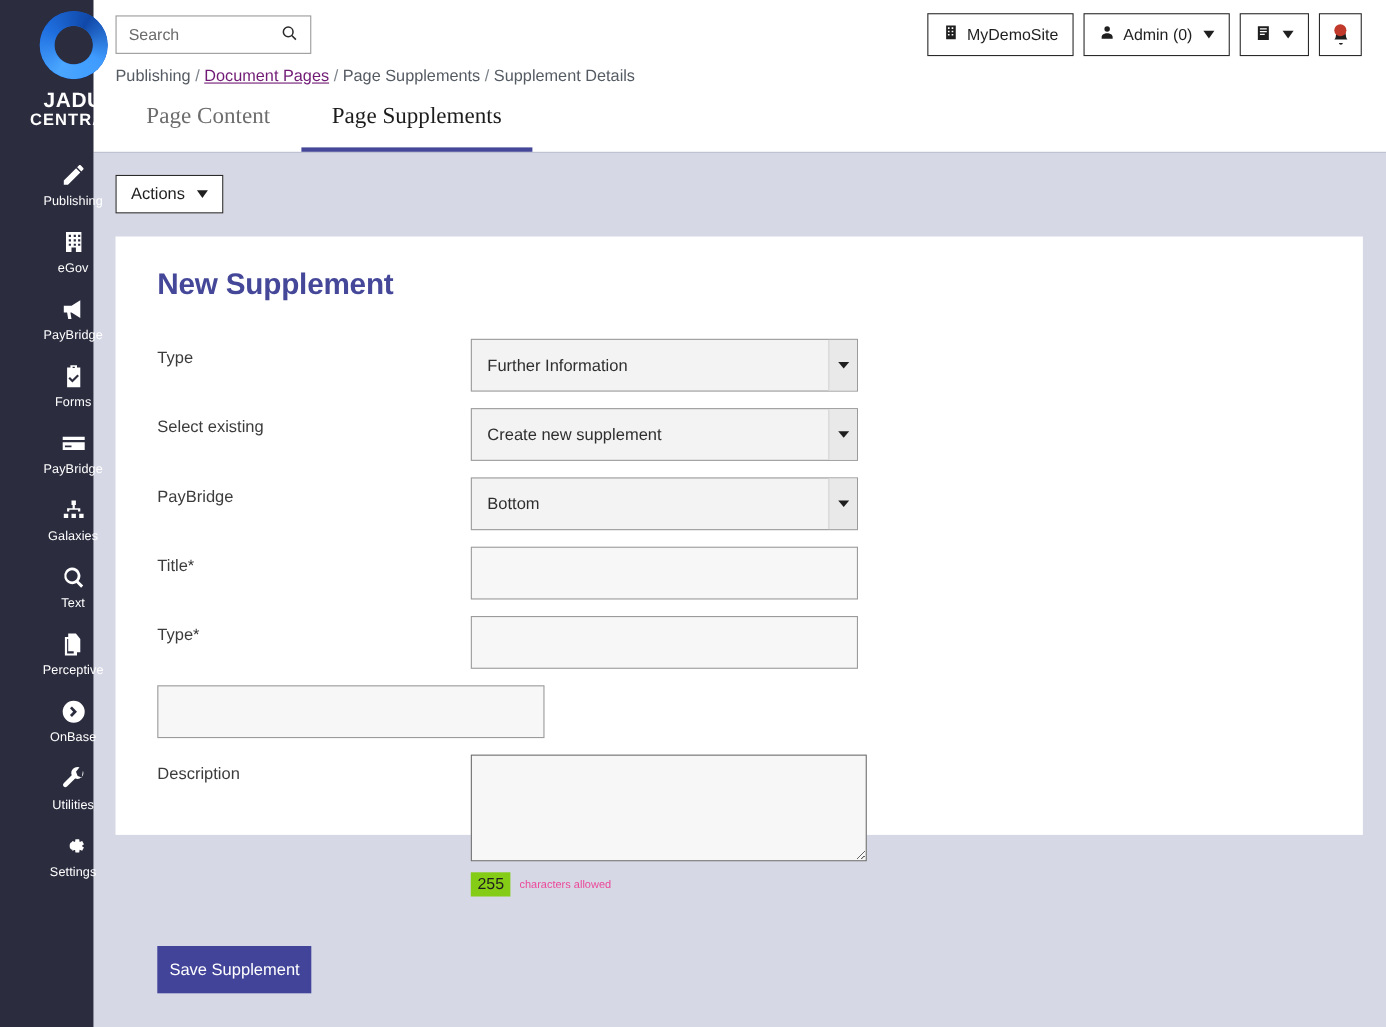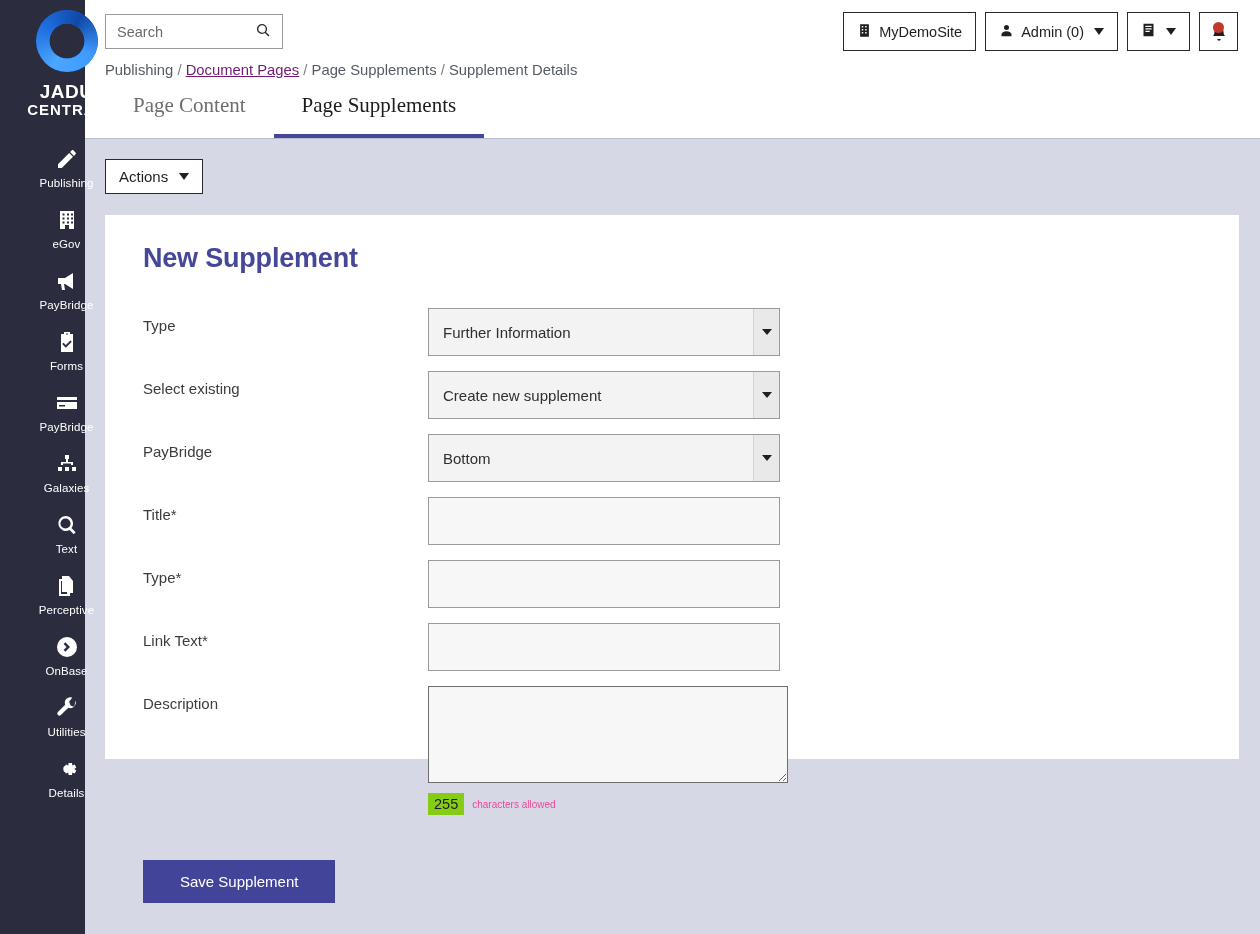--- a/index.html
+++ b/index.html
@@ -214,21 +214,21 @@
   }
   .charcount-text { font-size: 10px; color: #ec4899; }
 
   .save-btn {
     margin-top: 30px;
     background: #42449a;
     color: #ffffff;
     border: 0;
     font-family: "Liberation Sans", sans-serif;
     font-size: 15px;
-    padding: 13px 37px;
+    padding: 13px 11px;
     cursor: pointer;
   }
 </style>
 </head>
 <body>
 
 <div id="app">
 
   <nav class="sidebar">
 
@@ -331,21 +331,21 @@
         </span>
         <span class="nav-label">Utilities</span>
       </a>
 
       <a class="nav-item">
         <span class="nav-icon">
           <svg viewBox="0 0 24 24">
               <path d="M12 8.3a3.7 3.7 0 100 7.4 3.7 3.7 0 000-7.4zm9.3 5.1l-2-1.4 2-1.4-1.6-3-2.3.8-.4-2.4h-3.4l-.4 2.4-2.3-.8-1.6 3 2 1.4-2 1.4 1.6 3 2.3-.8.4 2.4h3.4l.4-2.4 2.3.8 1.6-3z"></path>
             </svg>
         </span>
-        <span class="nav-label">Details</span>
+        <span class="nav-label">Settings</span>
       </a>
 
     </div>
   </nav>
 
   <div class="main">
 
     <div class="topbar">
 
       <div class="search-wrap">
@@ -480,21 +480,20 @@
           
           <div class="form-row">
             <div class="form-label">Type*</div>
             <div class="field-col">
               <input class="txt" type="text" placeholder="" style="">
             </div>
           </div>
 
           
           <div class="form-row">
-            <div class="form-label">Link Text*</div>
             <div class="field-col">
               <input class="txt" type="text" placeholder="" style="">
             </div>
           </div>
 
           
           <div class="form-row">
             <div class="form-label">Description</div>
             <div class="field-col">
               <textarea class="ta" placeholder="" style=""></textarea>

